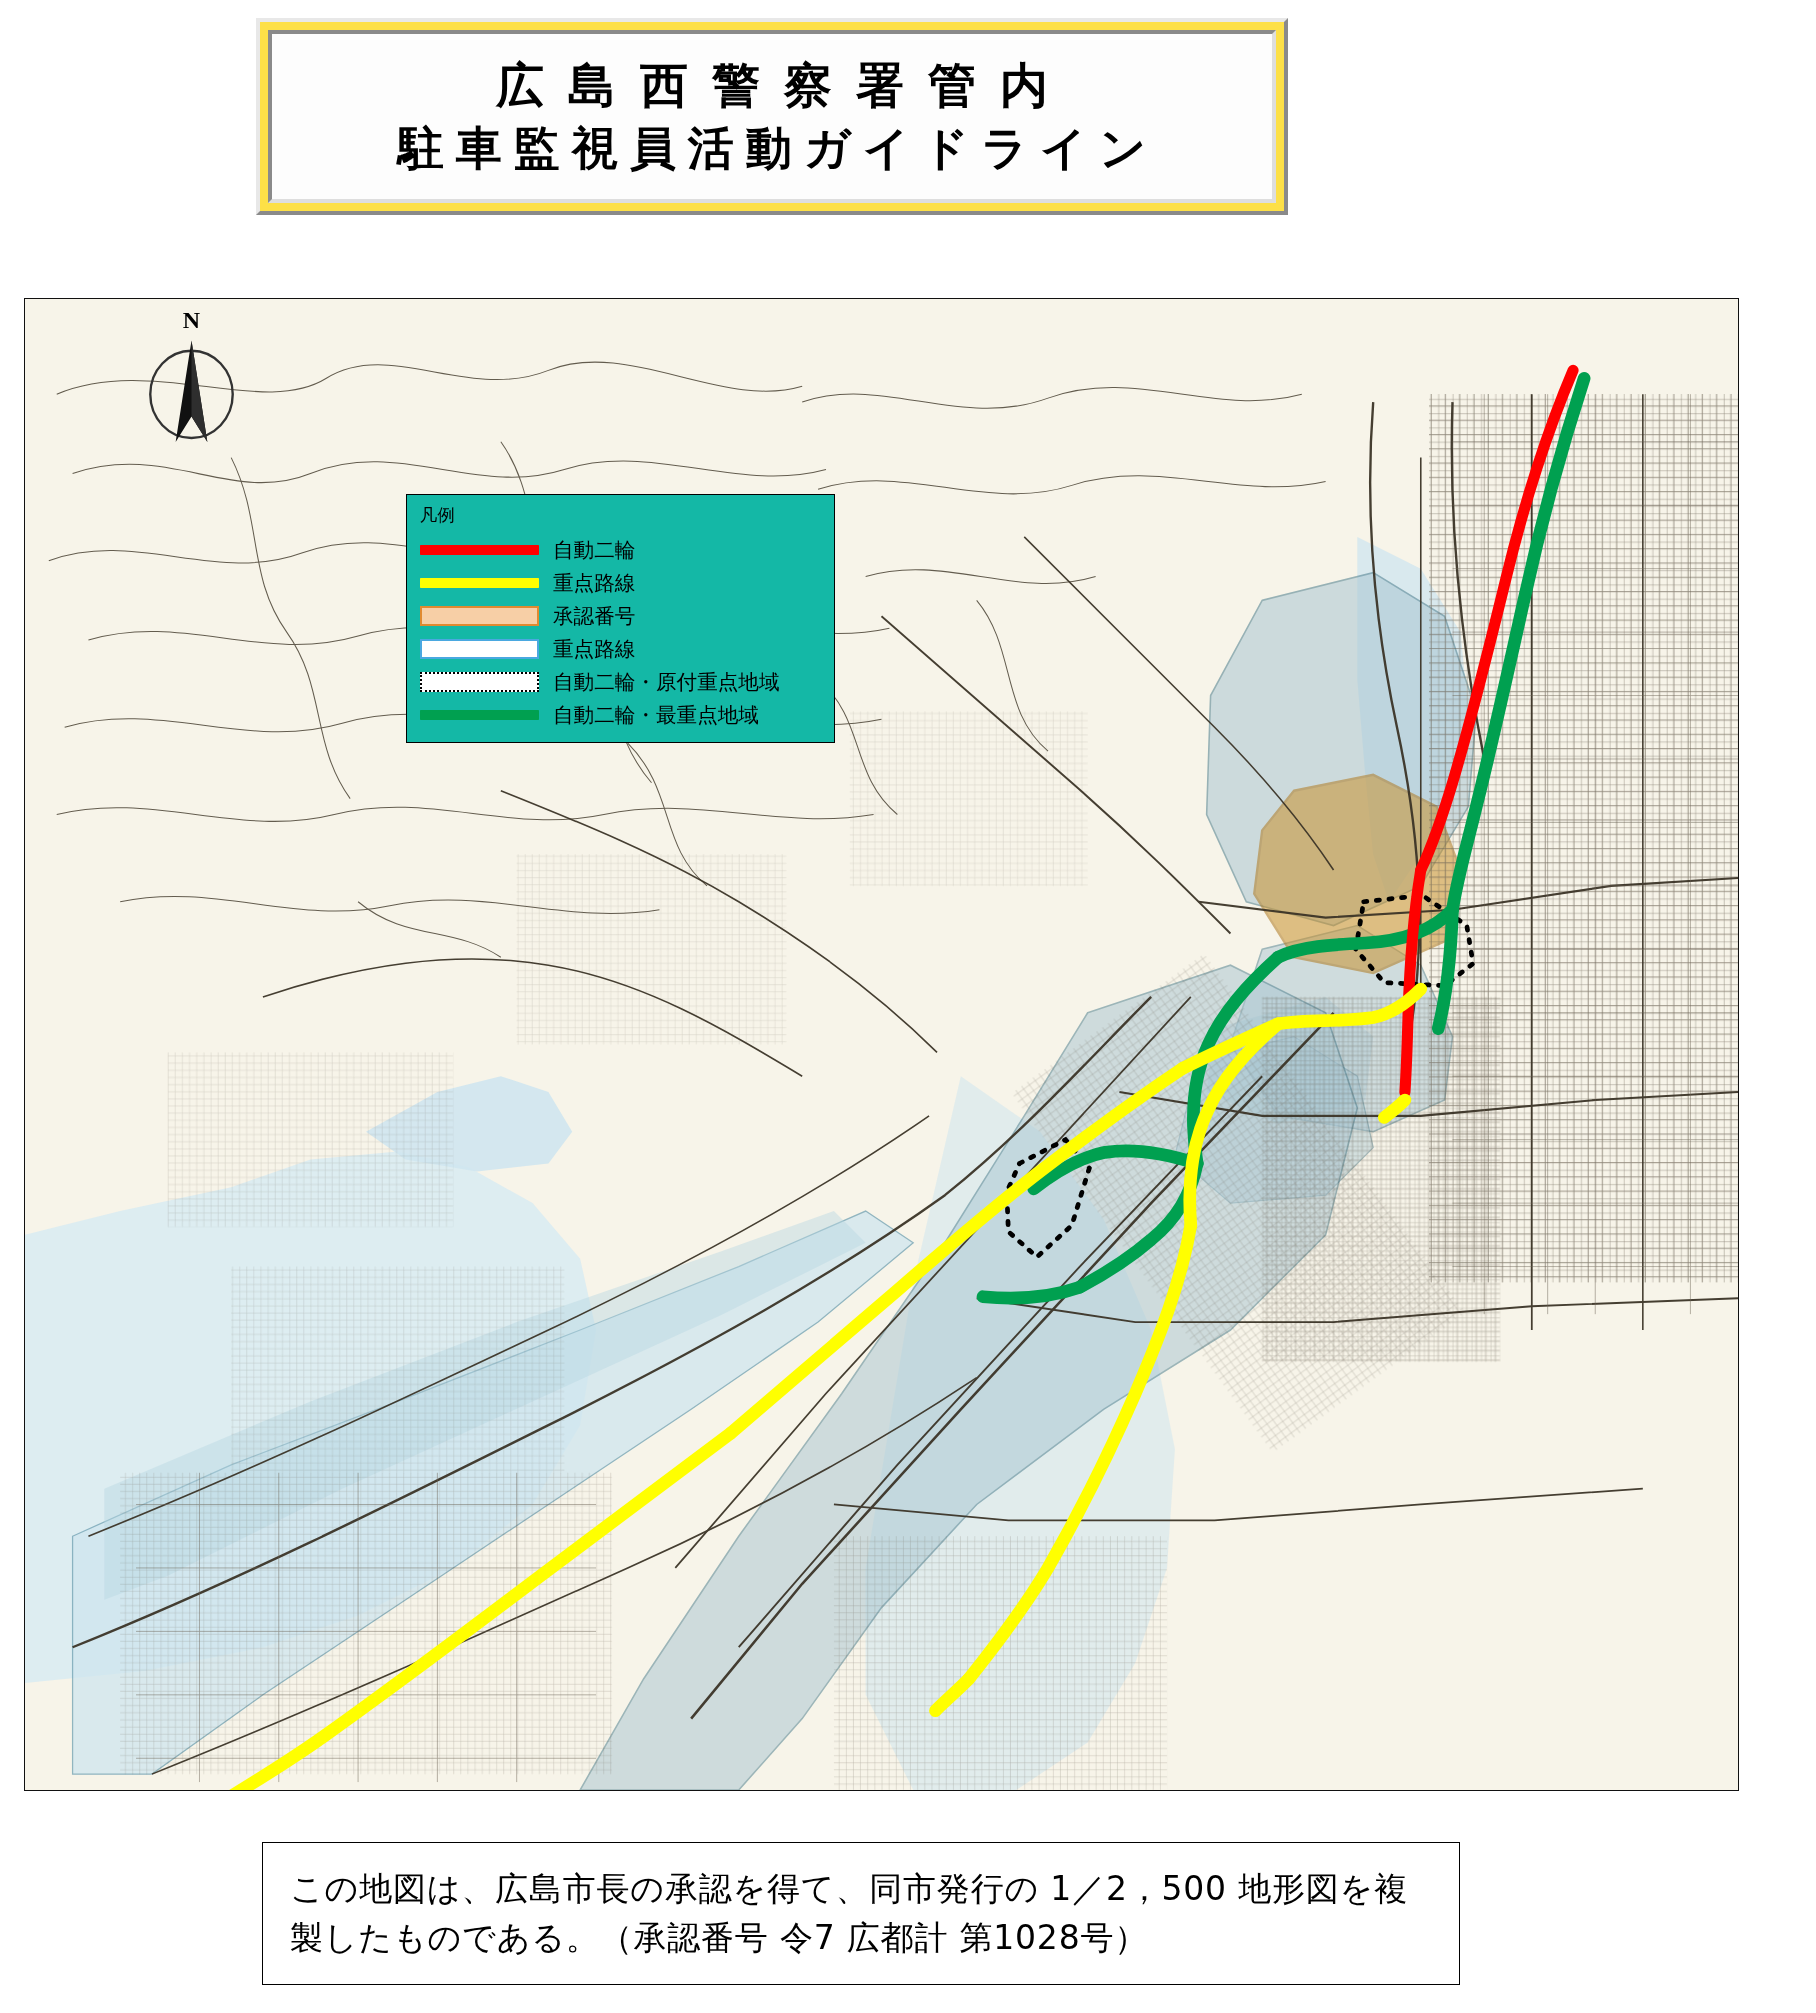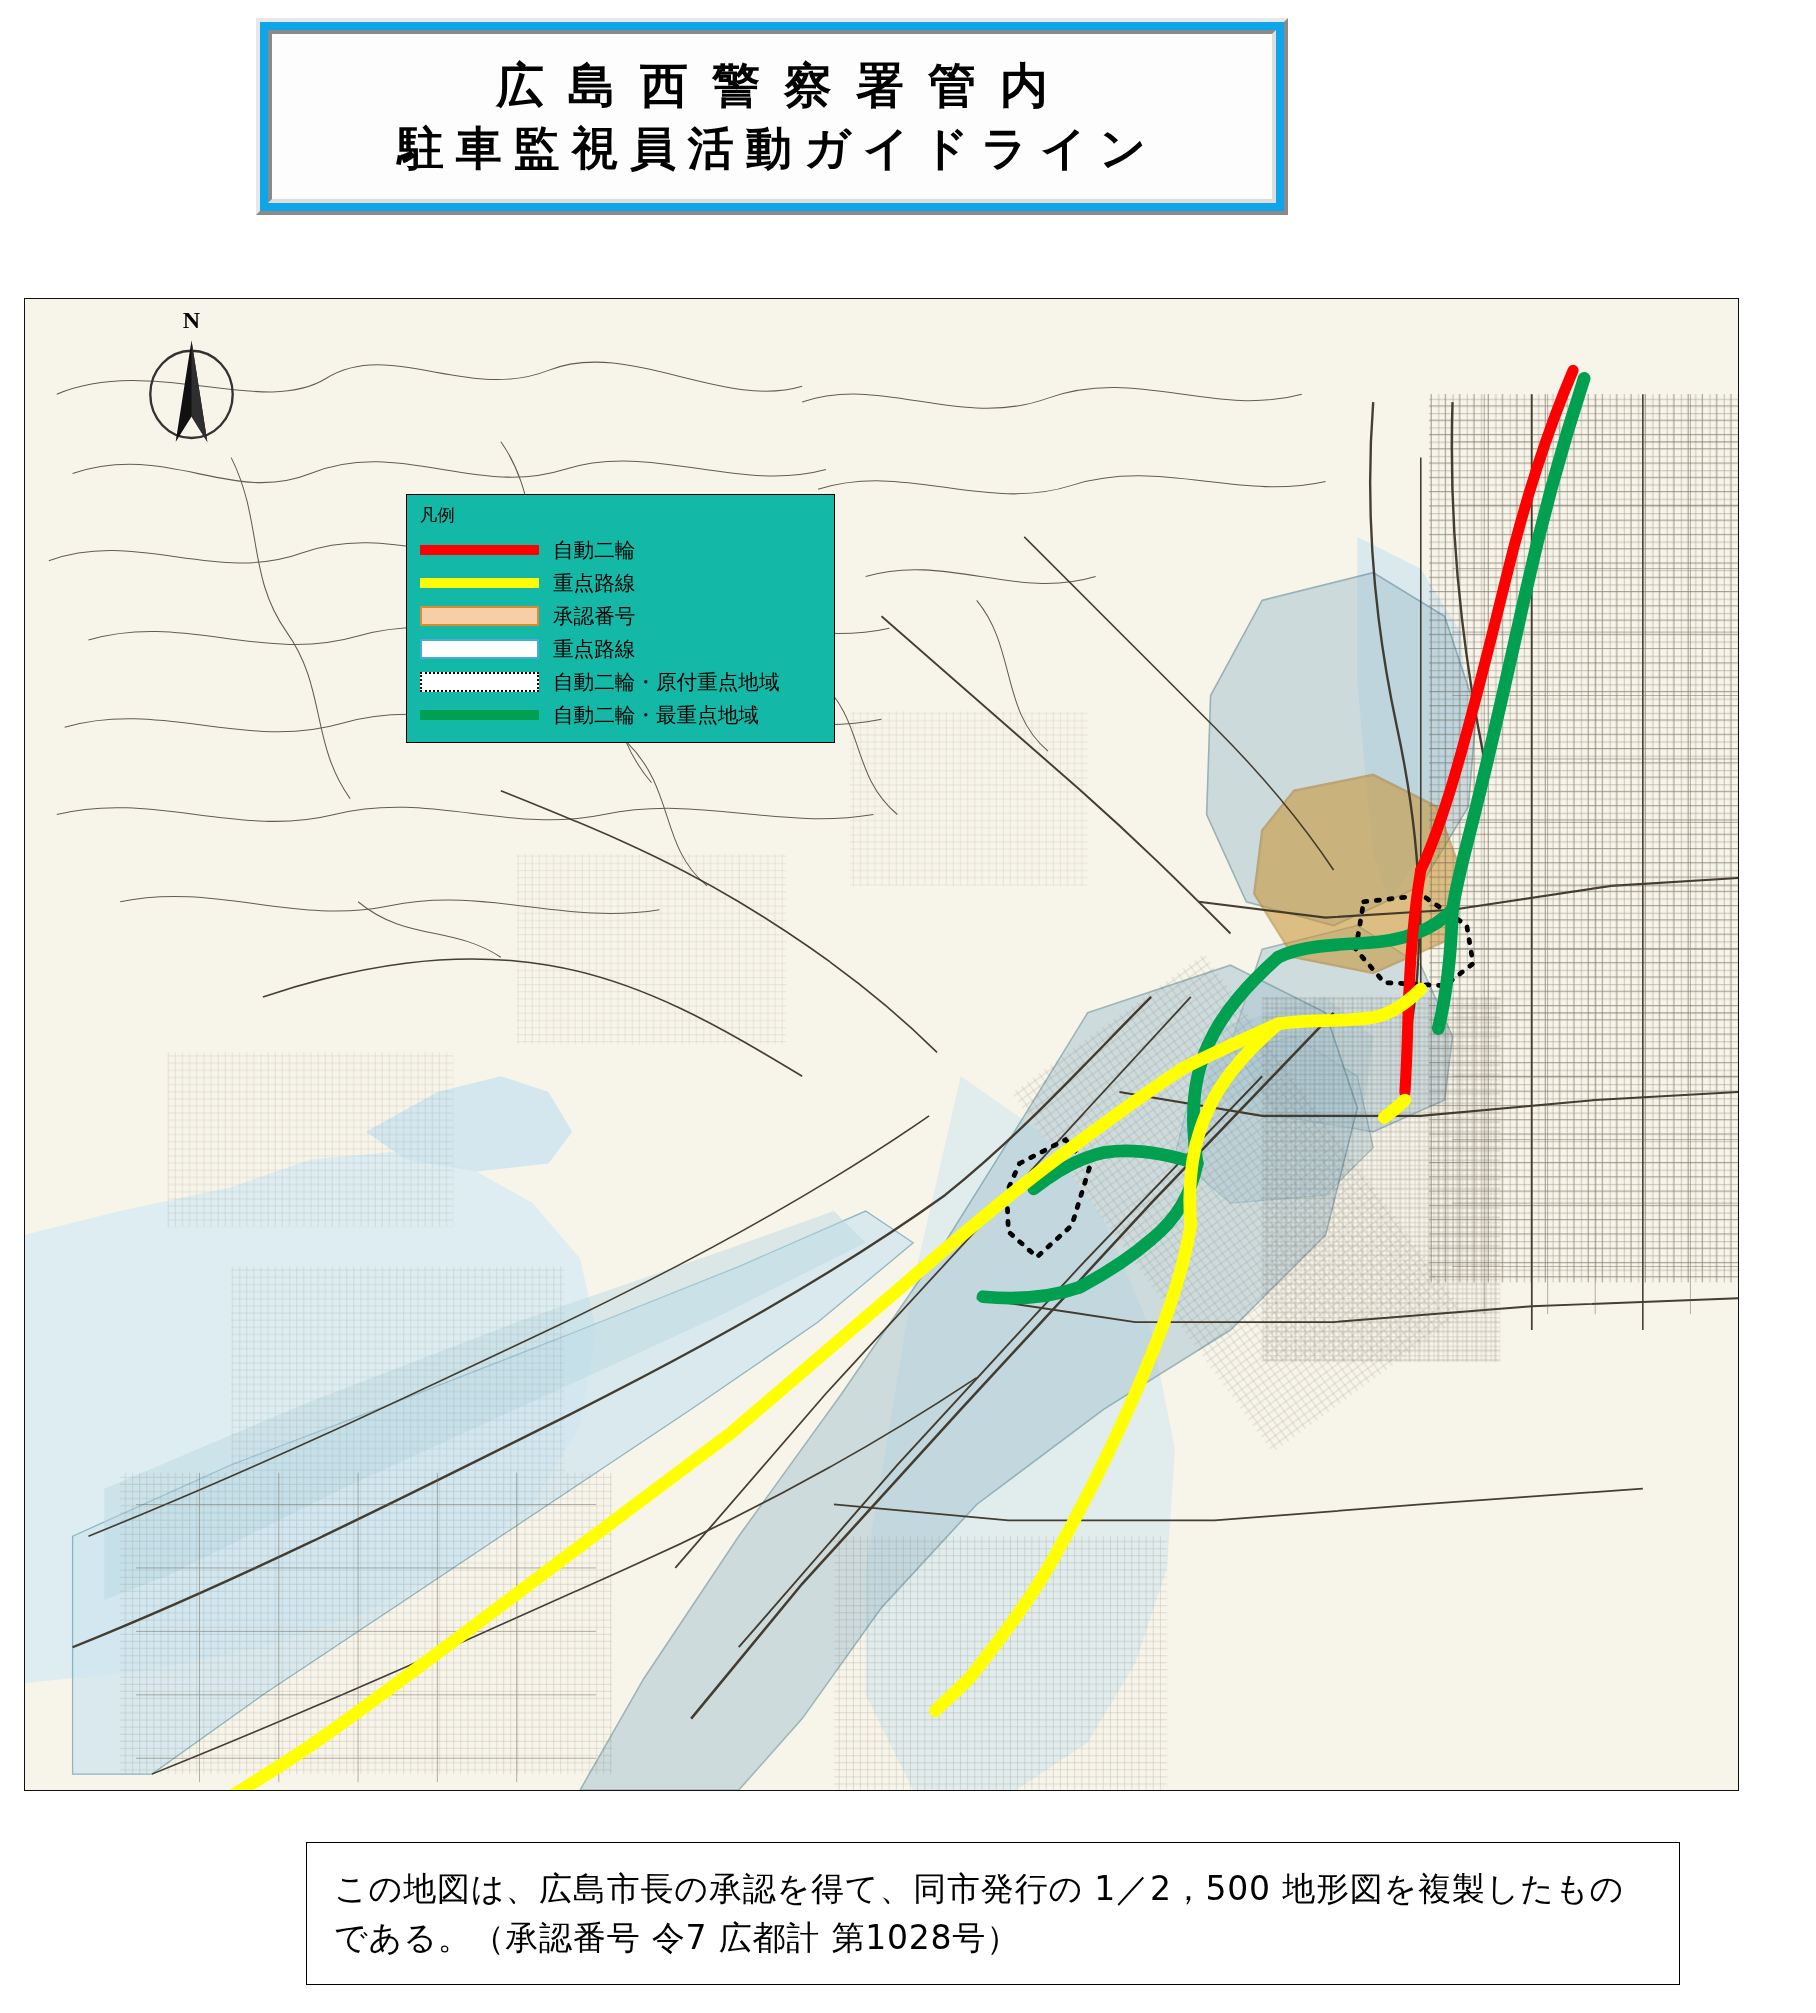--- a/index.html
+++ b/index.html
@@ -17,21 +17,21 @@
   }
 
   
   #title-plate {
     position: absolute;
     left: 256px;
     top: 17.5px;
     width: 1032px;
     height: 197px;
     box-sizing: border-box;
-    background: #0ea5e9;
+    background: #fde047;
     border-top: 4.8px solid #e8e8e8;
     border-left: 4.8px solid #e8e8e8;
     border-right: 4.8px solid #8a8a8a;
     border-bottom: 4.8px solid #8a8a8a;
     padding: 8px;
   }
   #title-plate-inner {
     width: 100%;
     height: 100%;
     box-sizing: border-box;
@@ -160,27 +160,26 @@
     box-sizing: border-box;
     border: 2.4px dotted #000000;
     background: #ffffff;
   }
 
   
   #footnote {
     position: absolute;
     left: 262px;
     top: 1842px;
-    width: 1374px;
+    width: 1198px;
     height: 143px;
     border: 1.6px solid #000000;
     box-sizing: border-box;
     background: #ffffff;
     padding: 20.6px 27px;
-    margin-left: 44px;
   }
   #footnote p {
     margin: 0;
     font-size: 33px;
     line-height: 1.5;
     color: #000;
     font-family: "DejaVu Sans", "Liberation Sans", sans-serif;
     letter-spacing: 0.8px;
   }
 </style>

